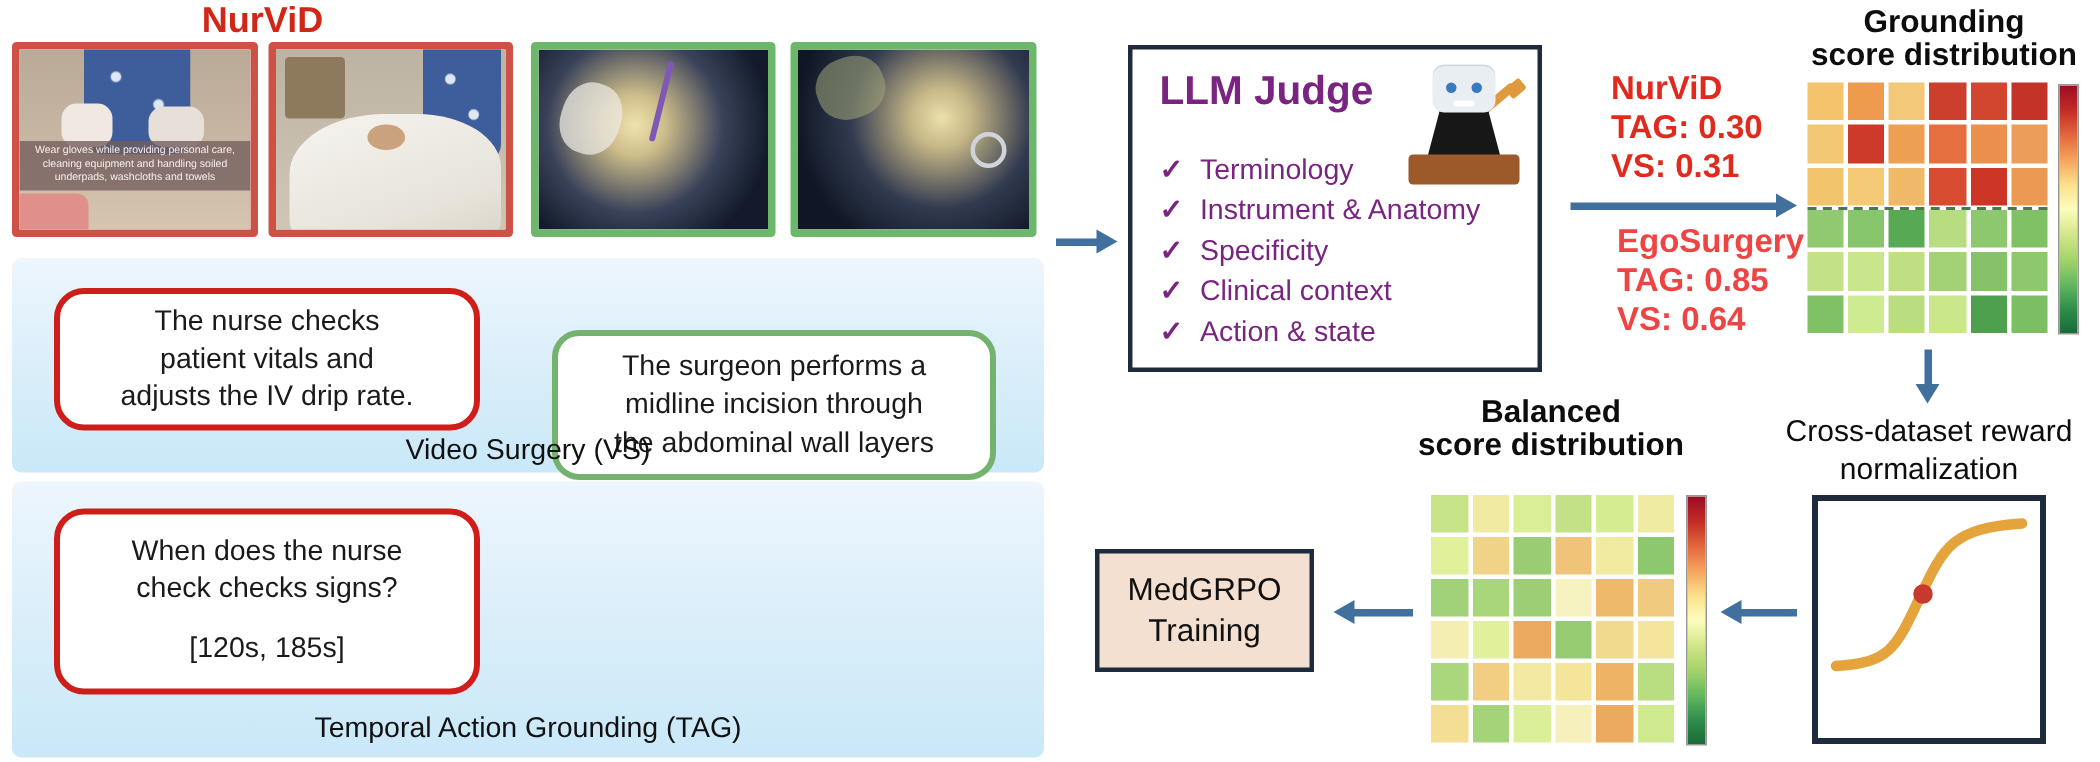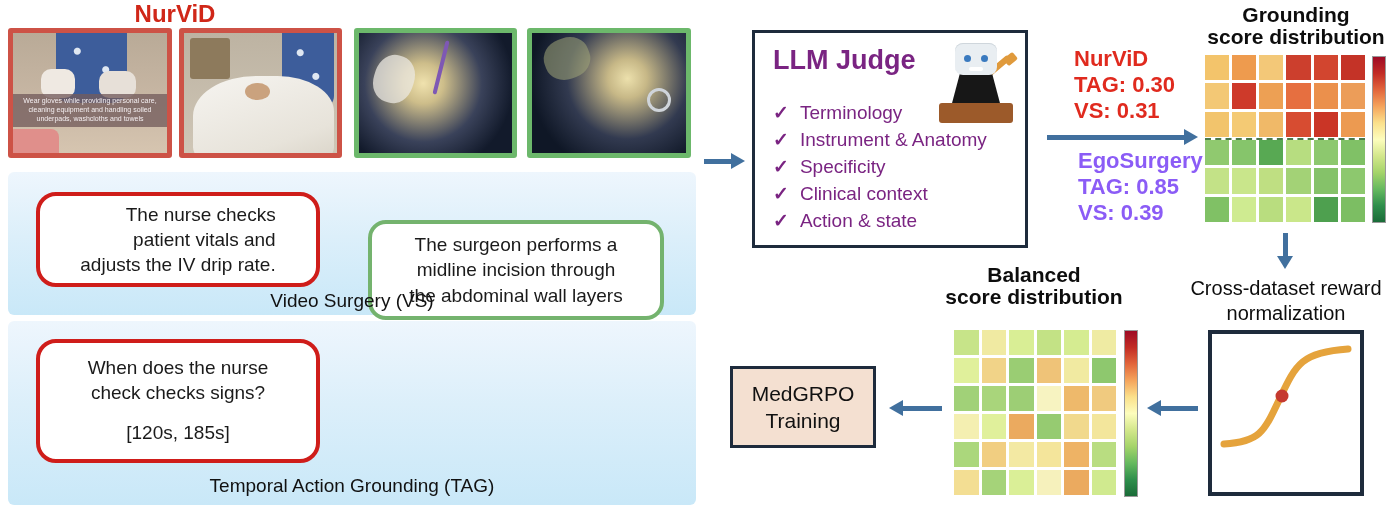--- a/index.html
+++ b/index.html
@@ -53,21 +53,21 @@
   .j-head{position:absolute;left:18px;top:2px;width:42px;height:32px;background:#e9eef2;border-radius:8px;box-shadow:0 1px 0 #cfd6dc inset;}
   .j-eye{position:absolute;top:12px;width:7px;height:7px;border-radius:50%;background:#3a7abf;}
   .j-mouth{position:absolute;left:14px;top:24px;width:14px;height:4px;background:#ffffff;border-radius:2px;}
   .j-robe{position:absolute;left:14px;top:32px;width:50px;height:34px;background:#171717;
           clip-path:polygon(18% 0,82% 0,100% 100%,0 100%);}
   .j-desk{position:absolute;left:2px;top:62px;width:74px;height:20px;background:#9c5a2a;border-radius:3px;}
 
   
   .score-line{font-size:22px;font-weight:600;line-height:26px;}
   .score-red{color:#e02a1e;}
-  .score-green{color:#8b5cf6;}
+  .score-green{color:#ef4444;}
 
   
   .hm-title{font-size:21px;font-weight:bold;line-height:22px;color:#0d0d0d;}
   .heatmap{display:grid;grid-template-columns:repeat(6,1fr);grid-template-rows:repeat(6,1fr);gap:3px;}
   .hm-cell{width:100%;height:100%;}
   .hm-split{position:absolute;left:0;right:0;border-top:2px dashed #4a7a4a;}
   .colorbar{position:absolute;border:1px solid #999;}
 
   
   .norm-title{font-size:20px;line-height:25px;color:#0d0d0d;}
@@ -120,21 +120,21 @@
     <div class="abs" style="left:52%;top:6%;width:4px;height:46%;background:#7e58b4;transform:rotate(14deg);border-radius:2px;"></div>
   </div>
 
   <div class="thumb green" style="left:527px;width:164px;">
     <div class="scene" style="background:radial-gradient(circle at 62% 38%,#ece0ac 0%,#c7b887 16%,#323a50 50%,#0f1726 80%);"></div>
     <div class="abs" style="left:8%;top:4%;width:30%;height:34%;border-radius:45%;background:rgba(160,165,120,.55);transform:rotate(-20deg);"></div>
     <div class="abs" style="right:10%;top:46%;width:18px;height:18px;border:3px solid #cfd4da;border-radius:50%;background:transparent;"></div>
   </div>
 
   <div class="panel" style="top:172px;height:143px;">
-    <div class="qbox red" style="left:28px;top:20px;width:284px;height:95px;text-align:right;">
+    <div class="qbox red" style="left:28px;top:20px;width:284px;height:95px;">
       <div class="preline">The nurse checks
 patient vitals and
 adjusts the IV drip rate.</div>
     </div>
     <div class="qbox green" style="left:360px;top:20px;width:296px;height:100px;margin-top:28px;">
       <div class="preline">The surgeon performs a
 midline incision through
 the abdominal wall layers</div>
     </div>
     <div class="panel-label" style="bottom:3px;">Video Surgery (VS)</div>
@@ -193,21 +193,21 @@
   </div>
 
   <div class="abs" style="left:1074px;top:46px;">
     <div class="score-line score-red">NurViD</div>
     <div class="score-line score-red">TAG: 0.30</div>
     <div class="score-line score-red">VS: 0.31</div>
   </div>
   <div class="abs" style="left:1078px;top:148px;">
     <div class="score-line score-green">EgoSurgery</div>
     <div class="score-line score-green">TAG: 0.85</div>
-    <div class="score-line score-green">VS: 0.39</div>
+    <div class="score-line score-green">VS: 0.64</div>
   </div>
 
   <div class="abs hm-title center" style="left:1198px;top:4px;width:196px;">
     <div>Grounding</div>
     <div>score distribution</div>
   </div>
   <div class="abs" style="left:1205px;top:55px;width:160px;height:167px;">
     <div class="heatmap" style="width:100%;height:100%;">
         <div class="hm-cell" style="background: rgb(243, 196, 107);"></div>
         <div class="hm-cell" style="background: rgb(238, 155, 78);"></div>

